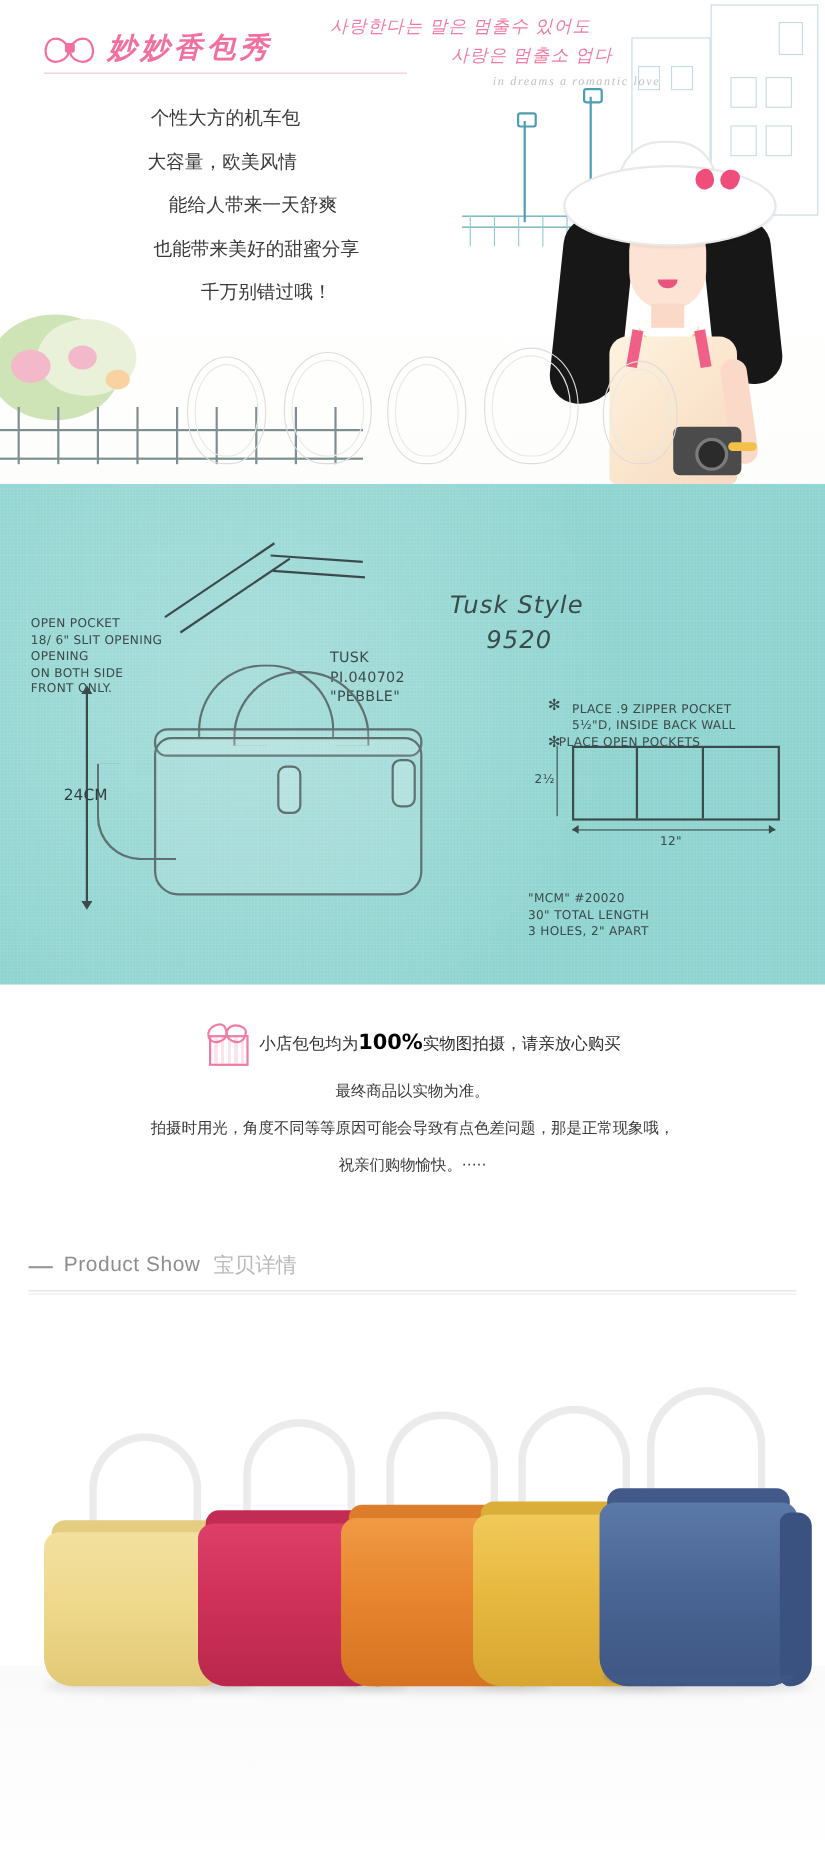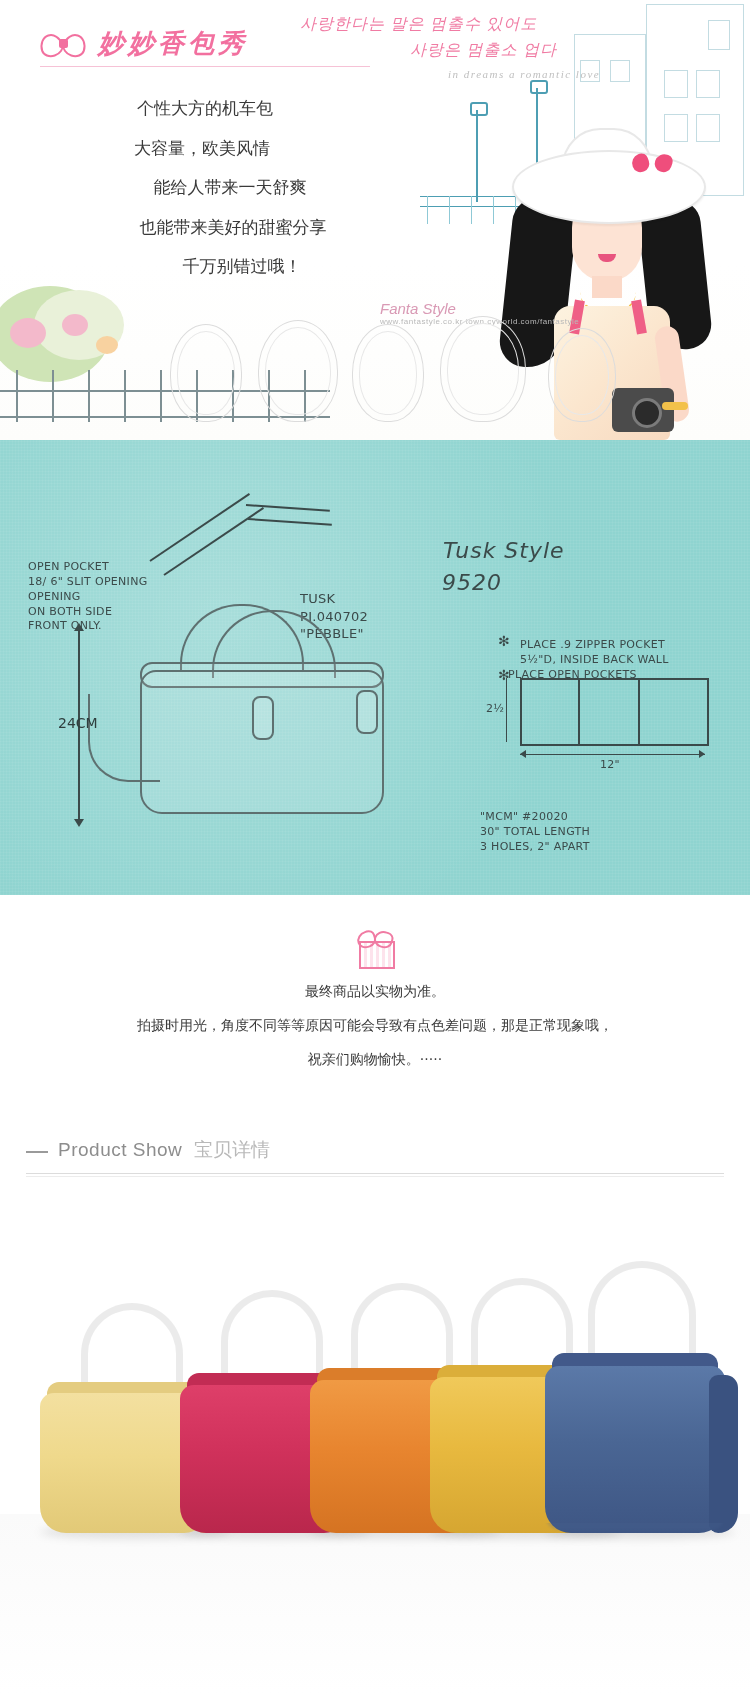--- a/index.html
+++ b/index.html
@@ -220,24 +220,20 @@
         <div class="hat"></div>
       <div class="bow"></div>
       <div class="dress"></div>
         <div class="strap-l"></div>
         <div class="strap-r"></div>
       <div class="arm"></div>
       <div class="camera"></div>
       <div class="bangle"></div>
     </div>
 
-    <div class="fanta">
-      <span>Fanta Style</span>
-      <small>www.fantastyle.co.kr  town.cyworld.com/fantastyle</small>
-    </div>
 
     <div class="foliage">
       <div class="bush" style="left:-10px;bottom:58px;width:120px;height:96px;background:#cfe4b6;"></div>
       <div class="bush" style="left:34px;bottom:80px;width:90px;height:70px;background:#e9f1d9;"></div>
       <div class="bush" style="left:10px;bottom:92px;width:36px;height:30px;background:#f3b9cb;"></div>
       <div class="bush" style="left:62px;bottom:104px;width:26px;height:22px;background:#f3b9cb;"></div>
       <div class="bush" style="left:96px;bottom:86px;width:22px;height:18px;background:#f8d2a0;"></div>
       <div class="fence">
         <div class="bar" style="bottom:30px;"></div>
         <div class="bar" style="bottom:4px;"></div>
@@ -269,21 +265,21 @@
     </div>
 
     <div class="hw" style="left:28px;top:120px;">OPEN POCKET
 18/ 6" SLIT OPENING
 OPENING
 ON BOTH SIDE
 FRONT ONLY.</div>
     <div class="hw mid" style="left:300px;top:150px;">TUSK
 PI.040702
 "PEBBLE"</div>
-    <div class="hw big" style="left:443px;top:96px;">Tusk Style</div>
+    <div class="hw big" style="left:409px;top:96px;">Tusk Style</div>
     <div class="hw big" style="left:442px;top:128px;">9520</div>
     <div class="hw" style="left:520px;top:198px;">PLACE .9 ZIPPER POCKET
 5½"D, INSIDE BACK WALL</div>
     <div class="hw" style="left:508px;top:228px;">PLACE OPEN POCKETS</div>
     <div class="hw" style="left:498px;top:192px;font-size:14px;">✻</div>
     <div class="hw" style="left:498px;top:226px;font-size:14px;">✻</div>
     <div class="hw" style="left:480px;top:370px;">"MCM" #20020
 30" TOTAL LENGTH
 3 HOLES, 2" APART</div>
 
@@ -309,20 +305,23 @@
     <div class="dia-h"></div>
     <div class="hw" style="left:600px;top:318px;">12"</div>
   </div>
 
   <div class="note">
     <div class="row1">
       <div class="gift">
         <div class="box"></div>
           <div class="bw"></div>
       </div>
+      <div class="l1">
+        <span>小店包包均为</span><b>100%</b><span>实物图拍摄，请亲放心购买</span>
+      </div>
     </div>
     <p>最终商品以实物为准。</p>
     <p>拍摄时用光，角度不同等等原因可能会导致有点色差问题，那是正常现象哦，</p>
     <p>祝亲们购物愉快。·····</p>
   </div>
 
   <div class="ps">
     <div class="dash"></div>
     <div class="en">Product Show</div>
     <div class="cn">宝贝详情</div>

